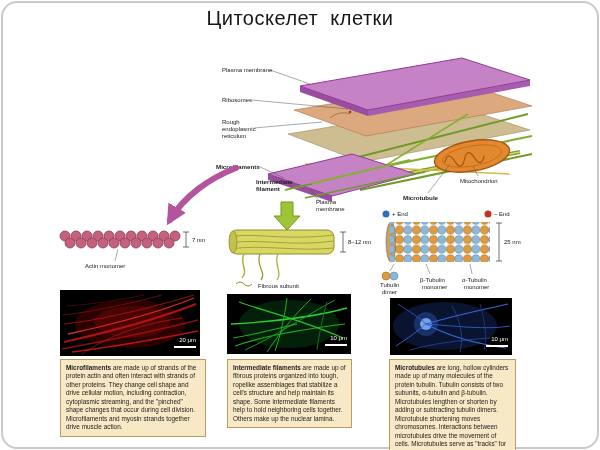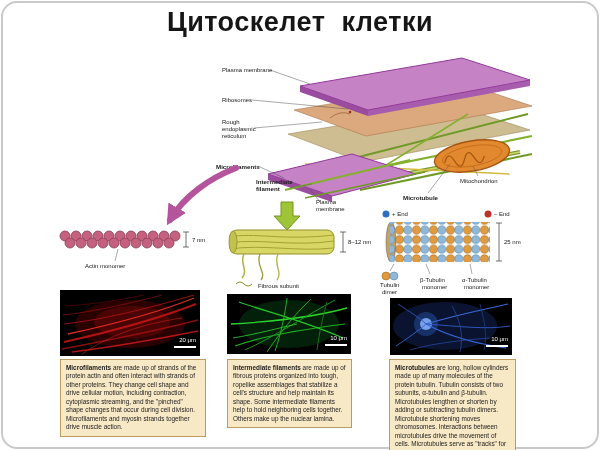--- a/index.html
+++ b/index.html
@@ -1,20 +1,20 @@
 <!DOCTYPE html>
 <html><head>
 <meta charset="utf-8">
 <style>
   * { margin:0; padding:0; box-sizing:border-box; }
   html,body { width:600px; height:450px; background:#fff; font-family:"Liberation Sans",sans-serif; }
   .slide { position:relative; width:600px; height:450px; background:#fff; overflow:hidden; }
   .frame { position:absolute; inset:1px; border:2px solid #c9c9c9; border-radius:16px; pointer-events:none; }
   .title { position:absolute; top:7px; left:0; width:100%; text-align:center;
-           font-size:27px; font-weight:bold; color:#161616; white-space:pre; letter-spacing:.5px; }
+           font-size:20px; font-weight:normal; color:#161616; white-space:pre; letter-spacing:.5px; }
   svg.abs { position:absolute; overflow:visible; }
   .lbl   { font-size:6px; fill:#1a1a1a; }
   .lbl-b { font-size:6.2px; font-weight:bold; fill:#1a1a1a; }
   .leader { stroke:#555; stroke-width:.5; fill:none; }
   .brk { stroke:#333; stroke-width:.7; fill:none; }
   .scaletxt { font-size:6px; fill:#fff; }
   .desc { position:absolute; background:#f7e8c6; border:1px solid #bd9a5f;
           padding:4px 5px; font-size:6.4px; line-height:1.32; color:#1c1c1c; }
   .desc b { font-weight:bold; }
 </style>

